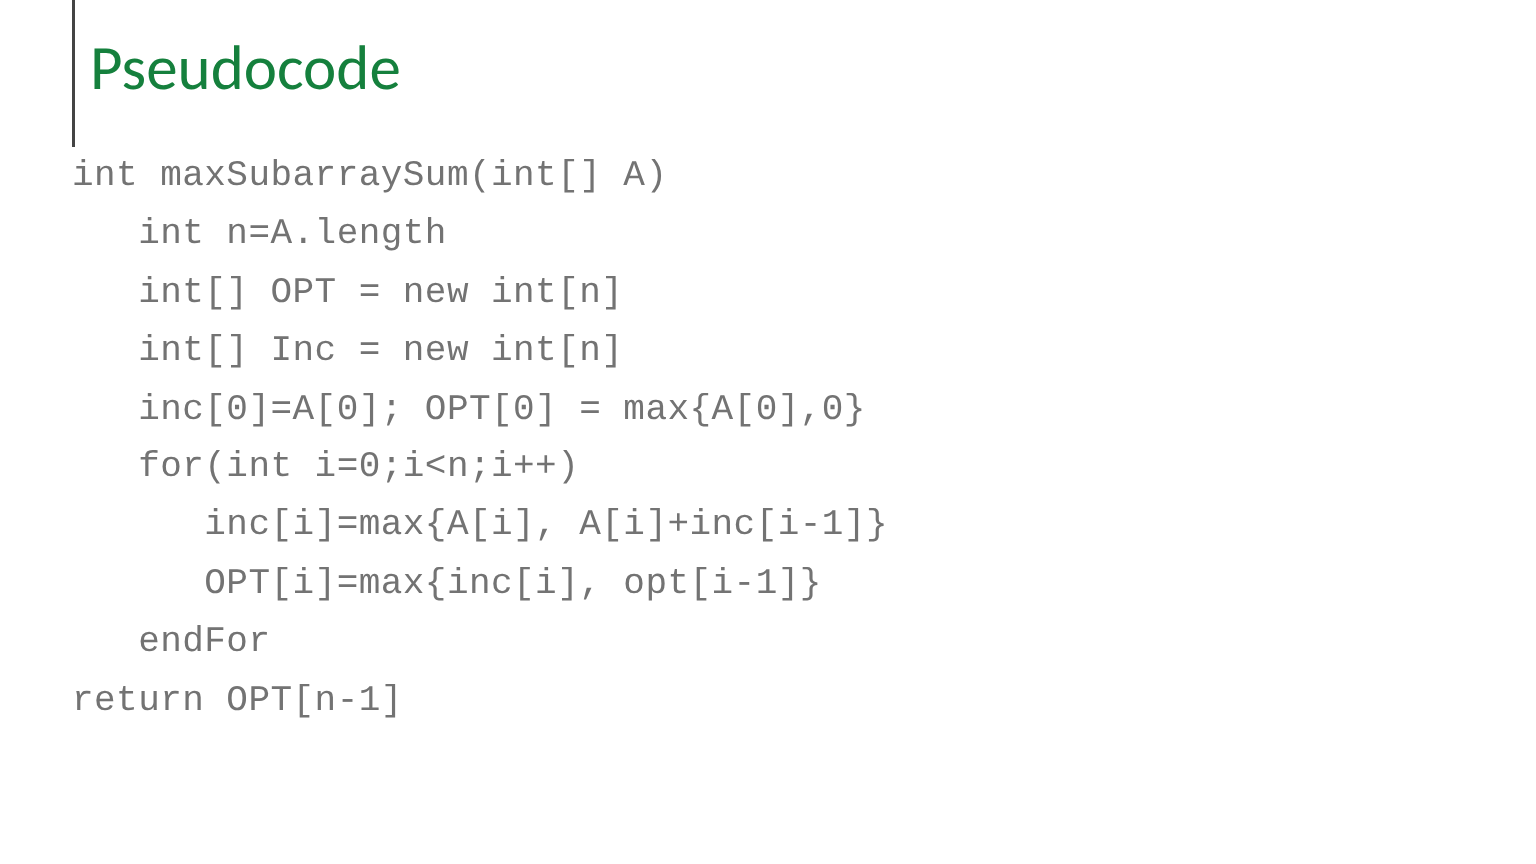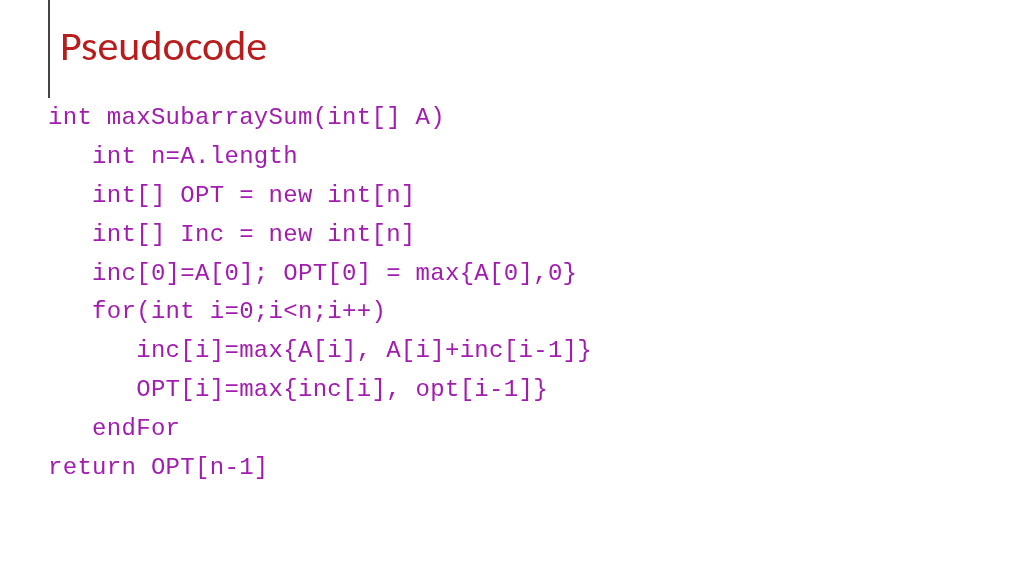--- a/index.html
+++ b/index.html
@@ -28,28 +28,28 @@
       position: absolute;
       left: 0;
       top: -20px;
       width: 2px;
       height: 98px;
       background: #444444;
     }
     .title {
       font-size: 42px;
       font-weight: 400;
-      color: #b91c1c;
+      color: #15803d;
       letter-spacing: 0px;
     }
     .code-block {
       font-family: "Courier New", Courier, monospace;
       font-size: 24px;
       line-height: 1.62;
-      color: #a21caf;
+      color: #737373;
       white-space: pre;
       letter-spacing: 0.3px;
     }
   </style>
 </head>
 <body>
 
 <div class="slide">
   <div class="title-wrap">
     <div class="title-bar"></div>

